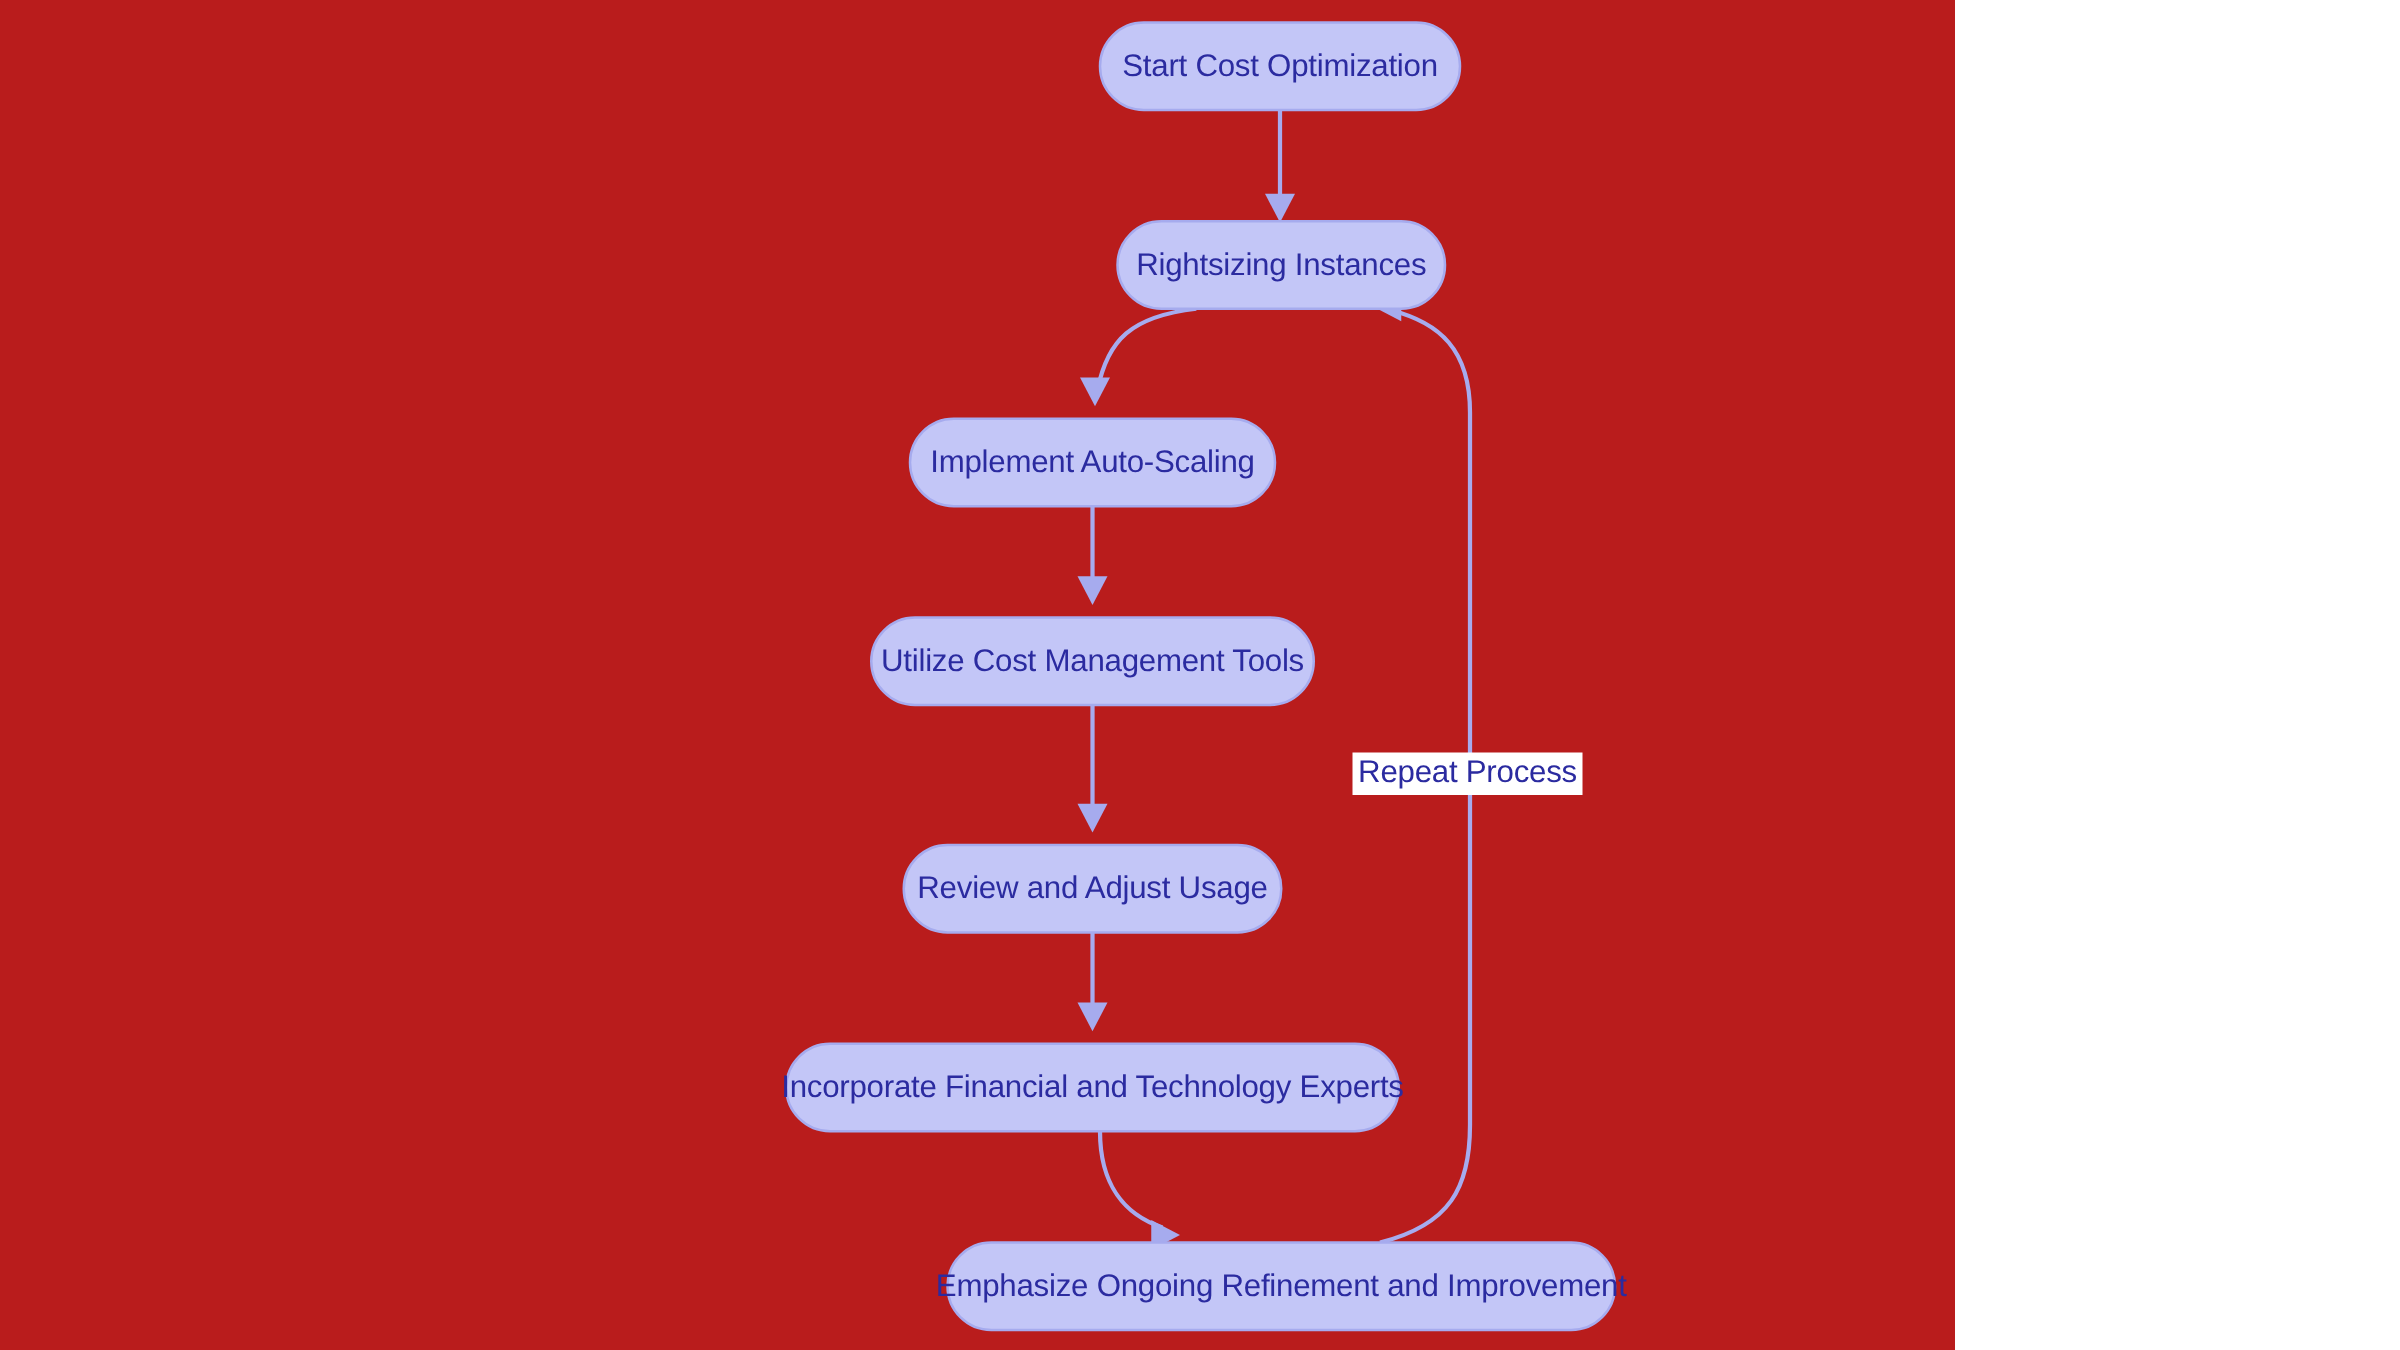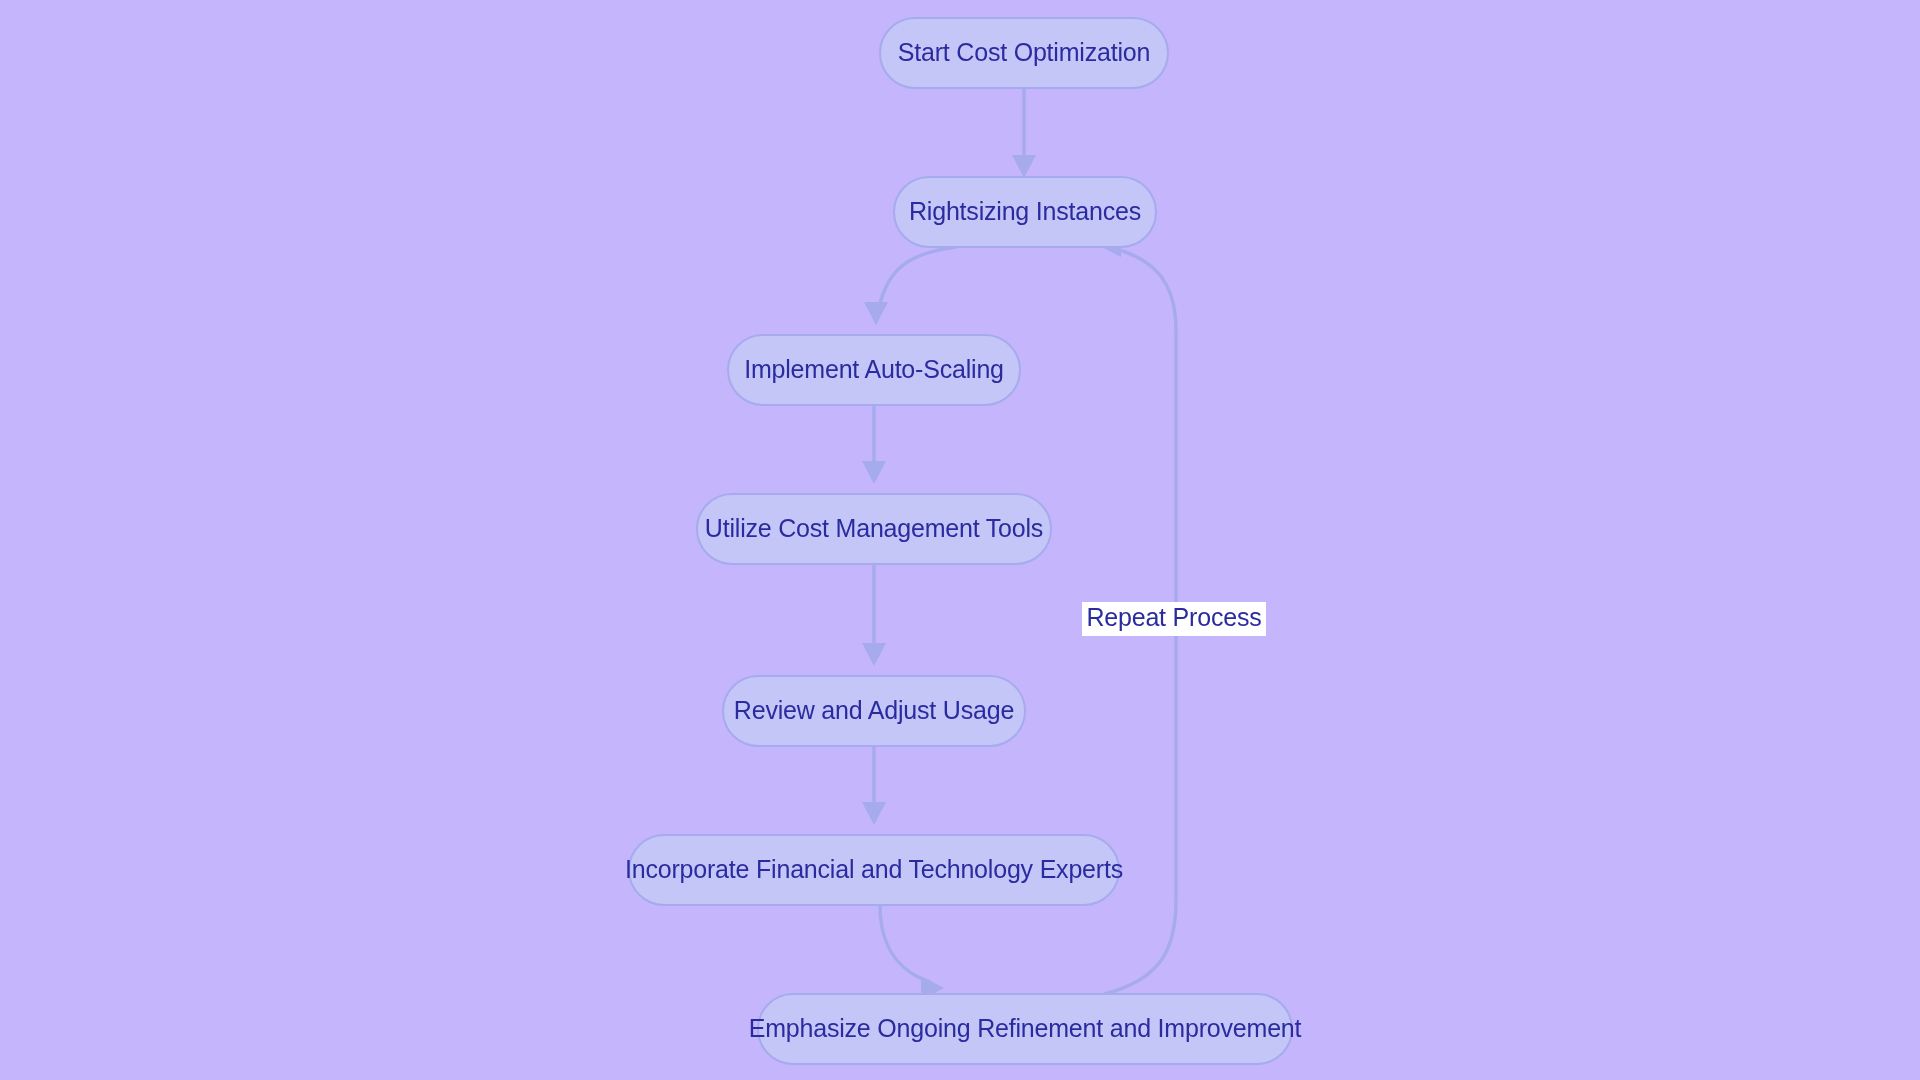--- a/index.html
+++ b/index.html
@@ -9,23 +9,23 @@
     background: #ffffff;
   }
   body {
     width: 1920px;
     height: 1080px;
     font-family: "Liberation Sans", sans-serif;
     overflow: hidden;
   }
   #flowchart-root {
     position: relative;
-    width: 1920px;
+    width: 1564px;
     height: 1080px;
-    background: #c4b5fd;
+    background: #b91c1c;
   }
   svg#flow-svg {
     display: block;
     width: 1920px;
     height: 1080px;
   }
   .node-shape {
     fill: #c3c6f7;
     stroke: #a6abee;
     stroke-width: 2;

